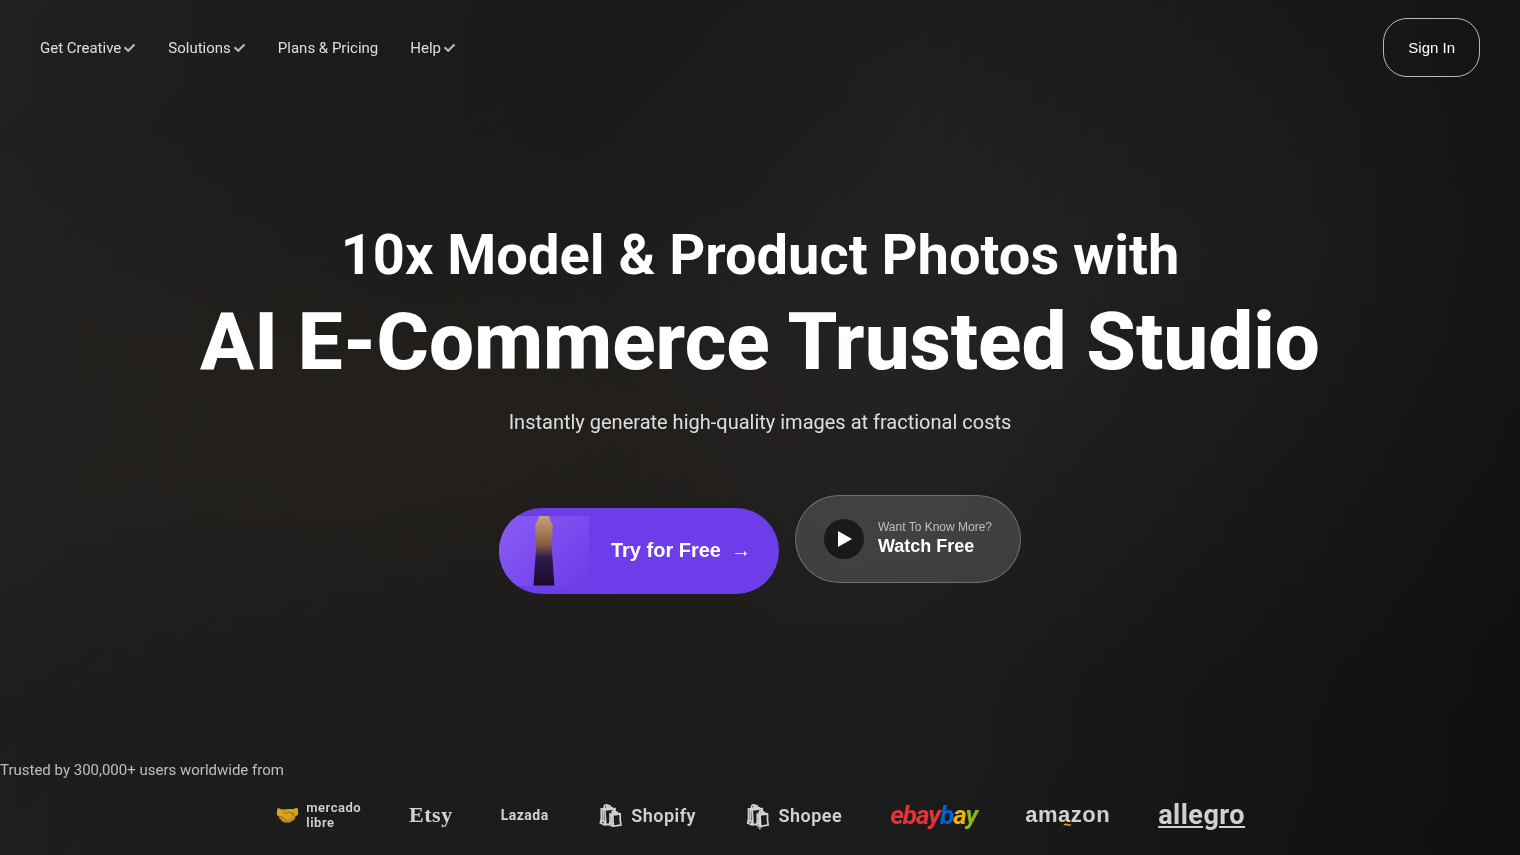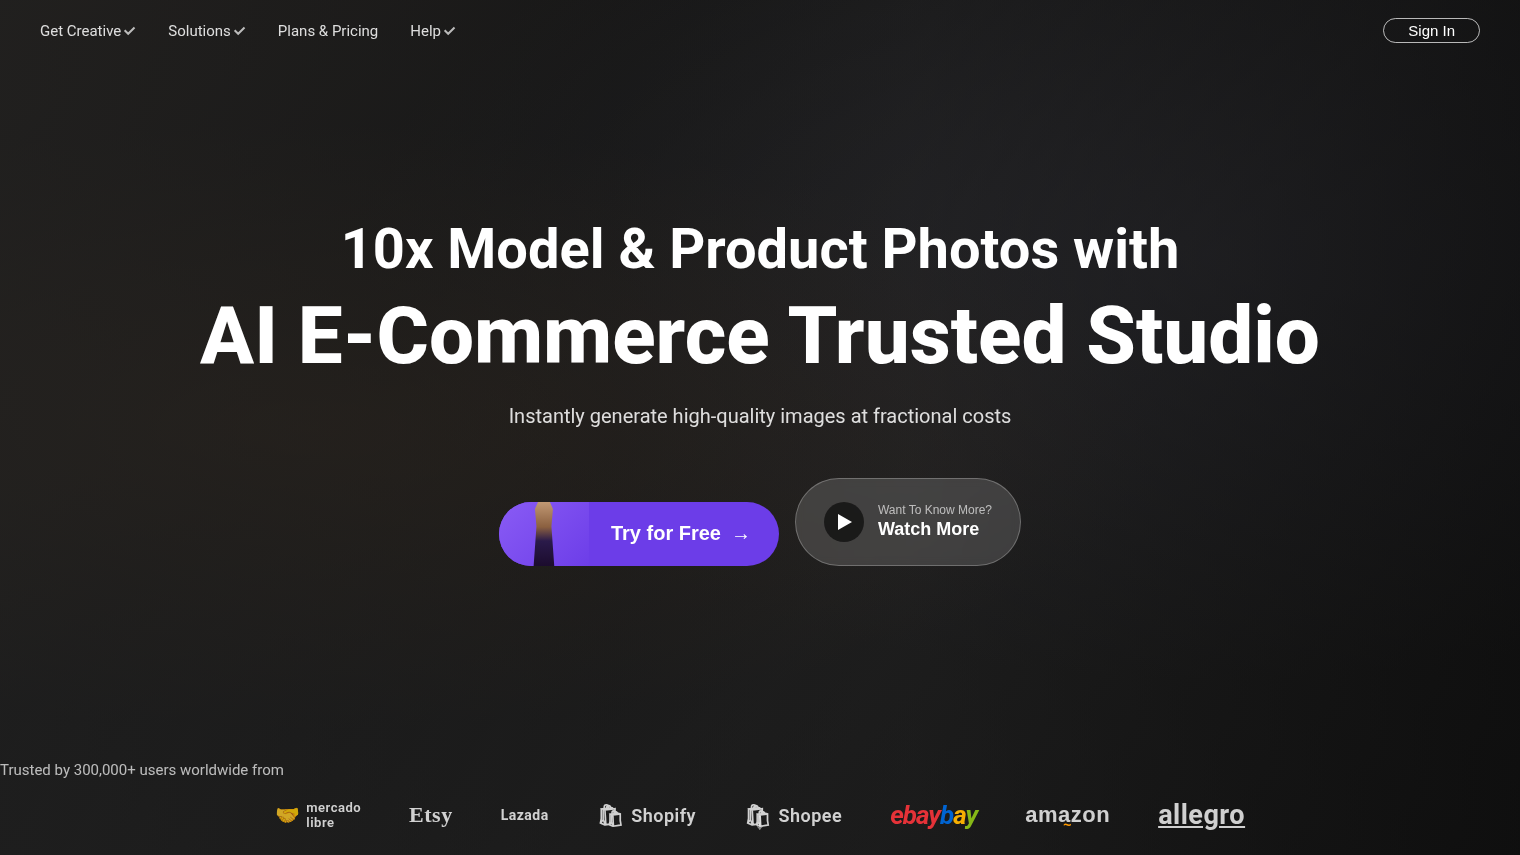--- a/index.html
+++ b/index.html
@@ -81,21 +81,21 @@
       width: 10px;
       height: 6px;
       border-left: 2px solid rgba(255,255,255,0.7);
       border-bottom: 2px solid rgba(255,255,255,0.7);
       transform: rotate(-45deg) translateY(-2px);
     }
 
     .sign-in-btn {
       border: 1.5px solid rgba(255,255,255,0.7);
       border-radius: 24px;
-      padding: 3px 24px;
+      padding: 20px 24px;
       color: #fff;
       background: transparent;
       font-size: 15px;
       cursor: pointer;
     }
 
     
     .hero {
       flex: 1;
       display: flex;
@@ -140,21 +140,21 @@
 
     .try-free-btn {
       display: flex;
       align-items: center;
       gap: 0;
       background: #6c3de8;
       border-radius: 50px;
       padding: 0;
       cursor: pointer;
       overflow: hidden;
-      height: 64px;
+      height: 86px;
       border: none;
       position: relative;
       margin-top: 24px;
     }
 
     .try-free-btn .btn-image {
       width: 90px;
       height: 70px;
       background: linear-gradient(135deg, #8a5cf5 0%, #6c3de8 100%);
       position: relative;
@@ -388,21 +388,21 @@
           <span class="arrow-right">→</span>
         </div>
       </button>
 
       <button class="watch-video-btn">
         <div class="play-circle">
           <div class="play-triangle"></div>
         </div>
         <div class="watch-video-text">
           <span class="want-to-know">Want To Know More?</span>
-          <span class="watch-label">Watch More</span>
+          <span class="watch-label">Watch Free</span>
         </div>
       </button>
     </div>
   </div>
 
   <div class="trusted-section">
     <p class="trusted-text">Trusted by 300,000+ users worldwide from</p>
     <div class="brand-logos">
       <div class="brand-logo mercadolibre">
         <span style="font-size:20px;">🤝</span>

